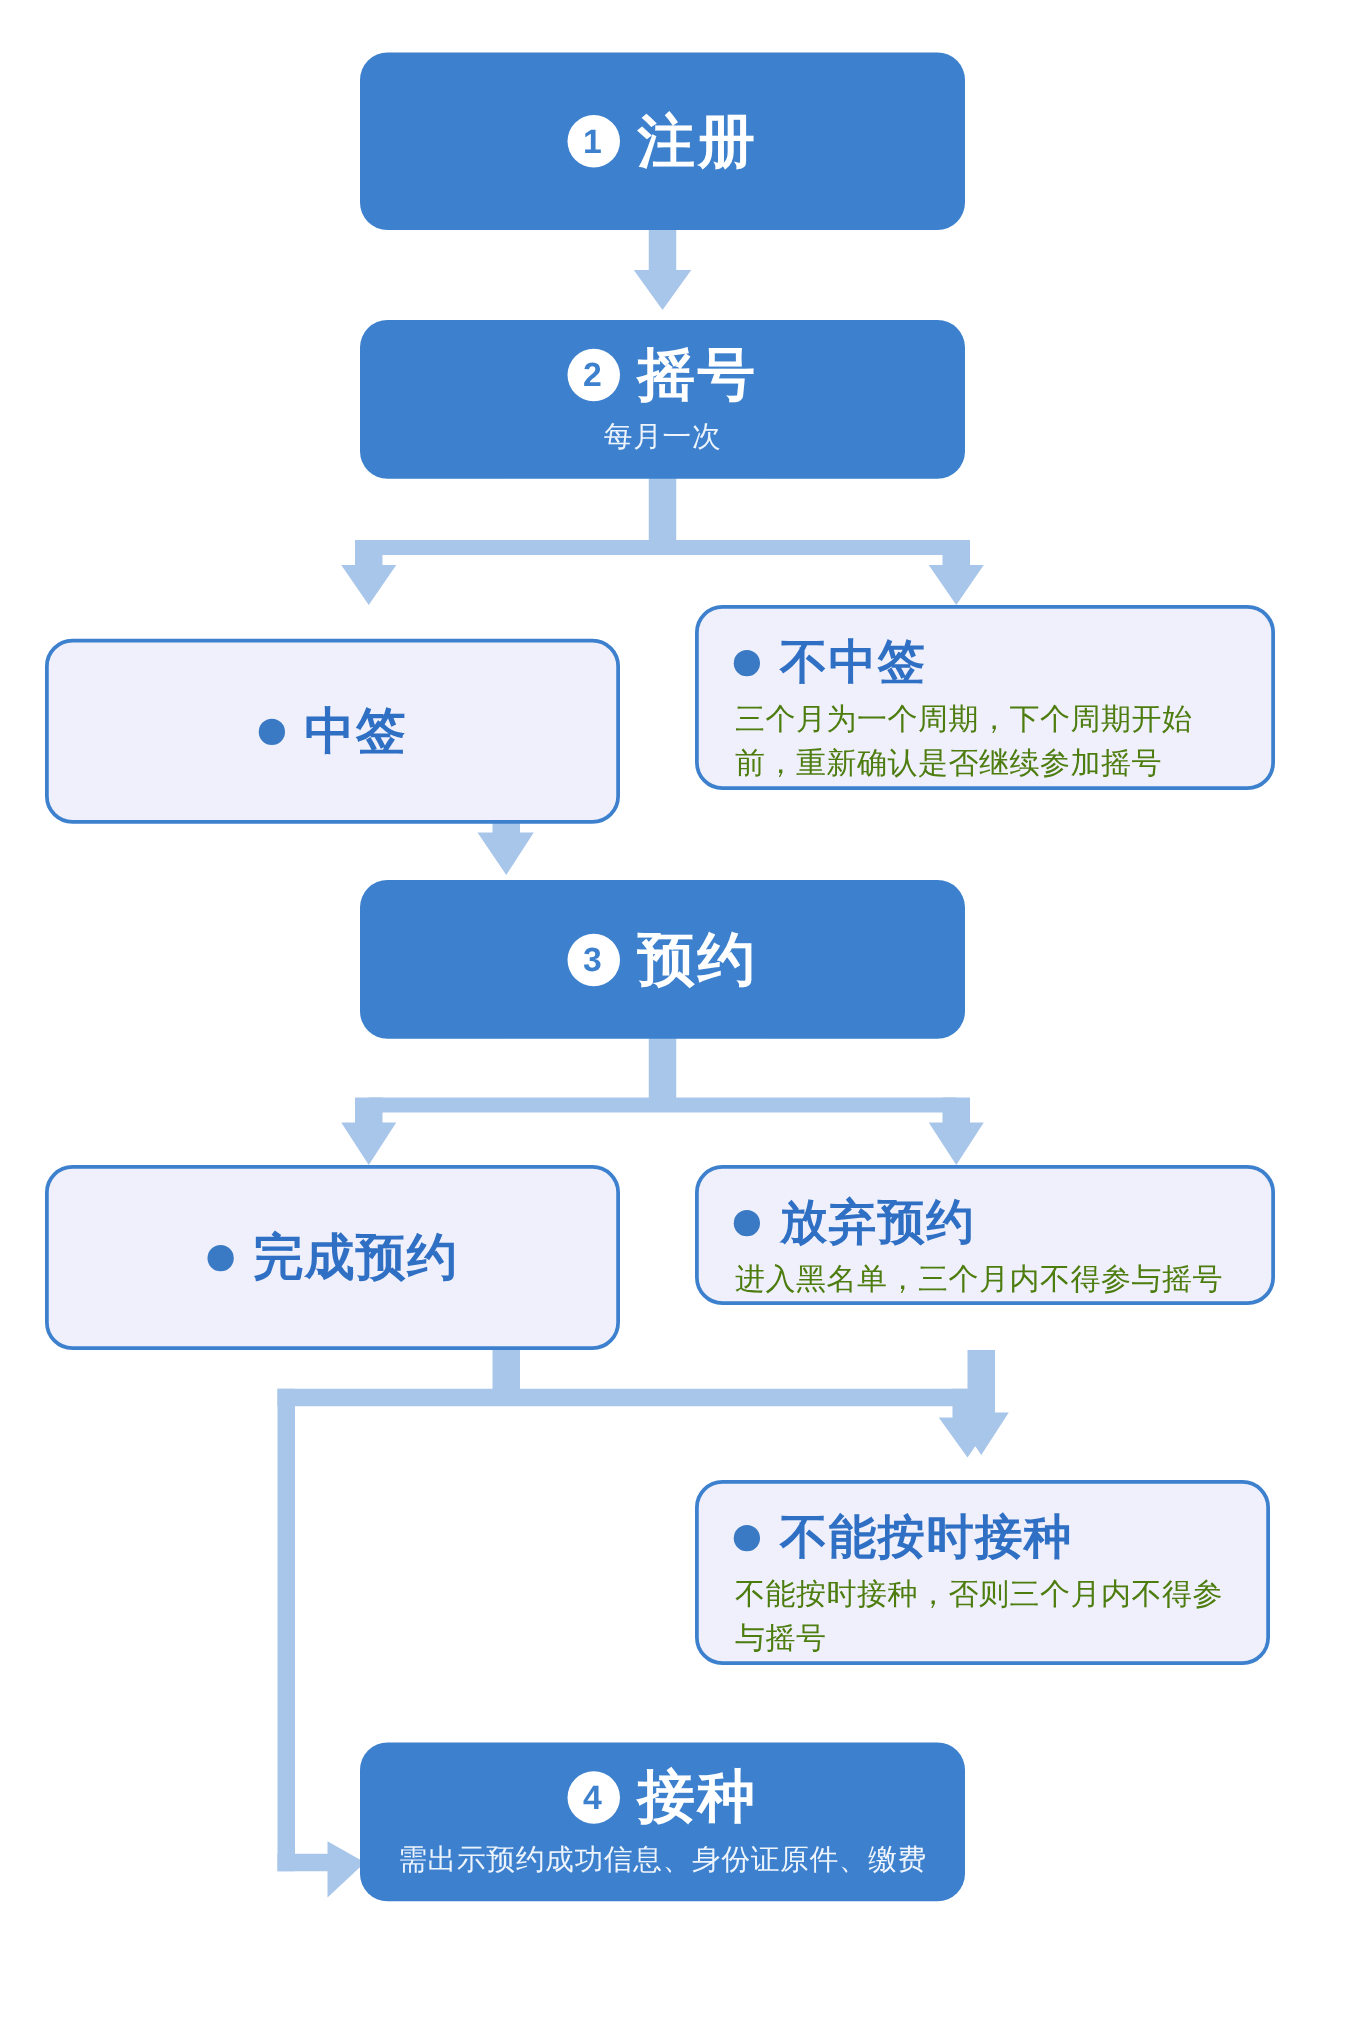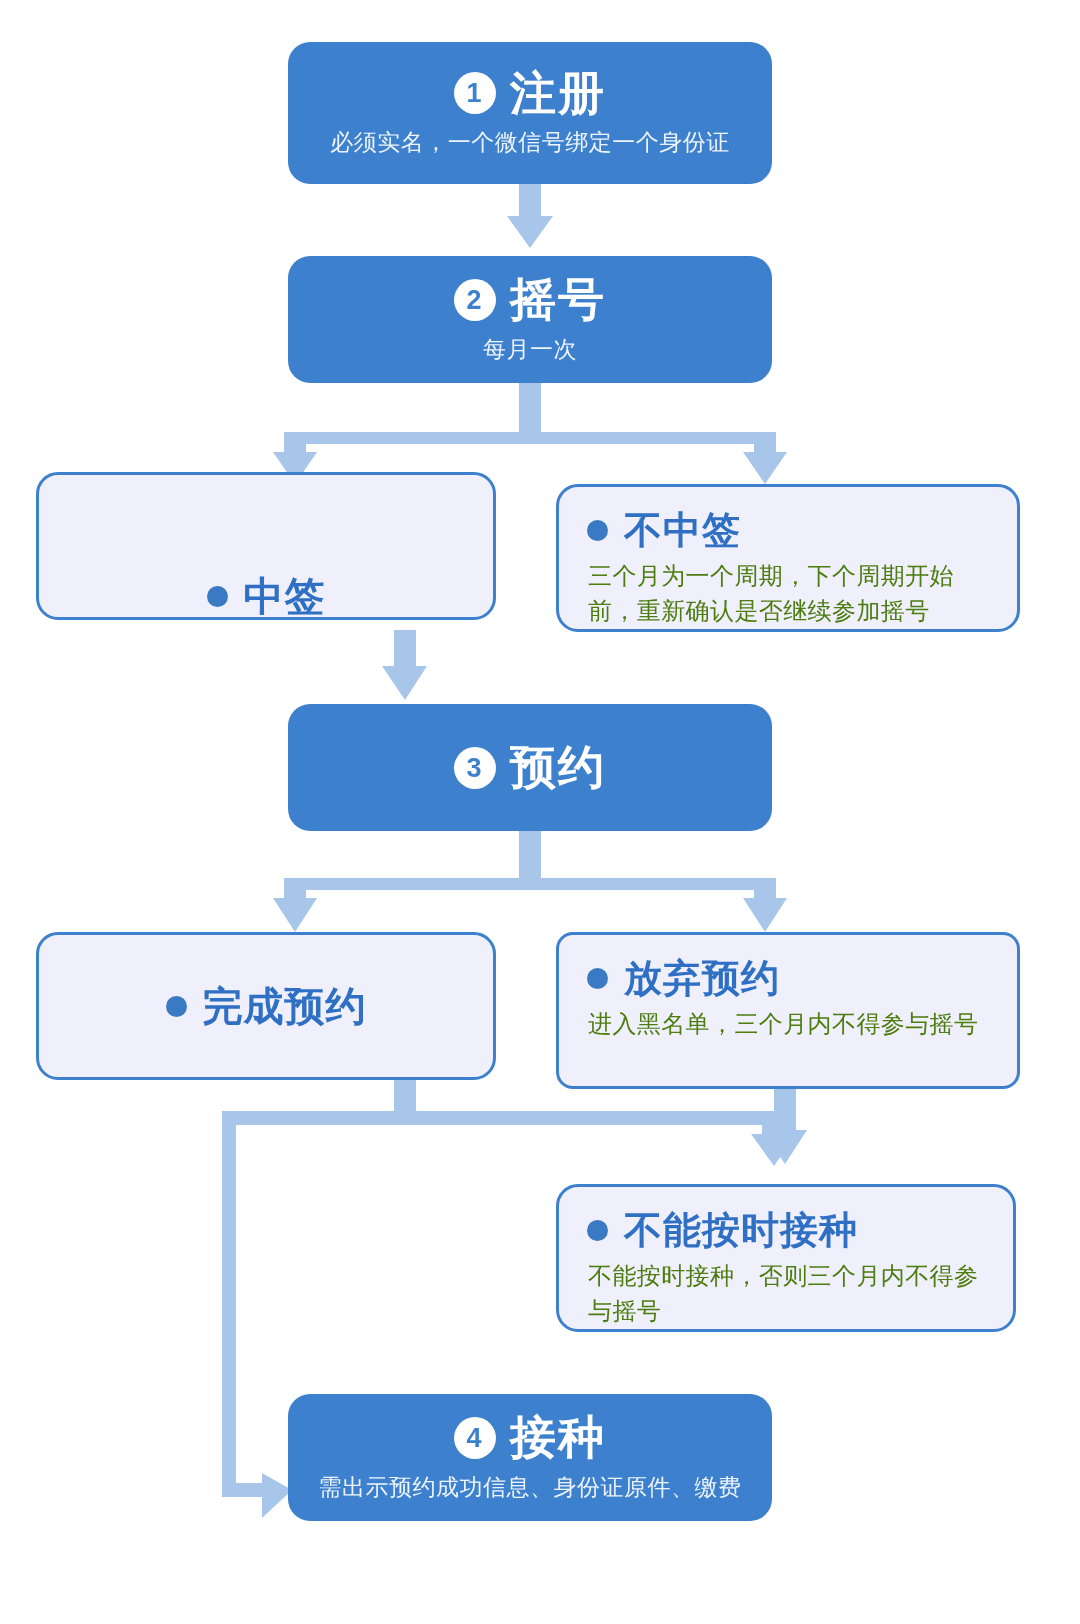--- a/index.html
+++ b/index.html
@@ -173,32 +173,31 @@
         <polygon points="262,1473 262,1518 292,1490"></polygon>
       </g>
     </g>
   </svg>
 
   <div class="node step" style="left:288px; top:42px; width:484px; height:142px;">
     <div class="step-title">
       <span class="step-num">1</span>
       <span>注册</span>
     </div>
-    <div class="step-sub">必须实名，一个微信号绑定一个身份证</div>
   </div>
 
   <div class="node step" style="left:288px; top:256px; width:484px; height:127px;">
     <div class="step-title">
       <span class="step-num">2</span>
       <span>摇号</span>
     </div>
     <div class="step-sub">每月一次</div>
   </div>
 
-  <div class="node branch centered" style="left:36px; top:472px; width:460px; height:148px;align-items:flex-end;">
+  <div class="node branch centered" style="left:36px; top:511px; width:460px; height:148px;">
     <div class="branch-head">
       <span class="bullet"></span>
       <span class="branch-title big">中签</span>
     </div>
   </div>
 
   <div class="node branch" style="left:556px; top:484px; width:464px; height:148px;">
     <div class="branch-inner">
       <div class="branch-head">
         <span class="bullet"></span>
@@ -215,21 +214,21 @@
     </div>
   </div>
 
   <div class="node branch centered" style="left:36px; top:932px; width:460px; height:148px;">
     <div class="branch-head">
       <span class="bullet"></span>
       <span class="branch-title big">完成预约</span>
     </div>
   </div>
 
-  <div class="node branch" style="left:556px; top:932px; width:464px; height:157px;border-radius:17px;">
+  <div class="node branch" style="left:556px; top:932px; width:464px; height:112px;">
     <div class="branch-inner">
       <div class="branch-head">
         <span class="bullet"></span>
         <span class="branch-title">放弃预约</span>
       </div>
       <div class="branch-desc">进入黑名单，三个月内不得参与摇号</div>
     </div>
   </div>
 
   <div class="node branch" style="left:556px; top:1184px; width:460px; height:148px;">

